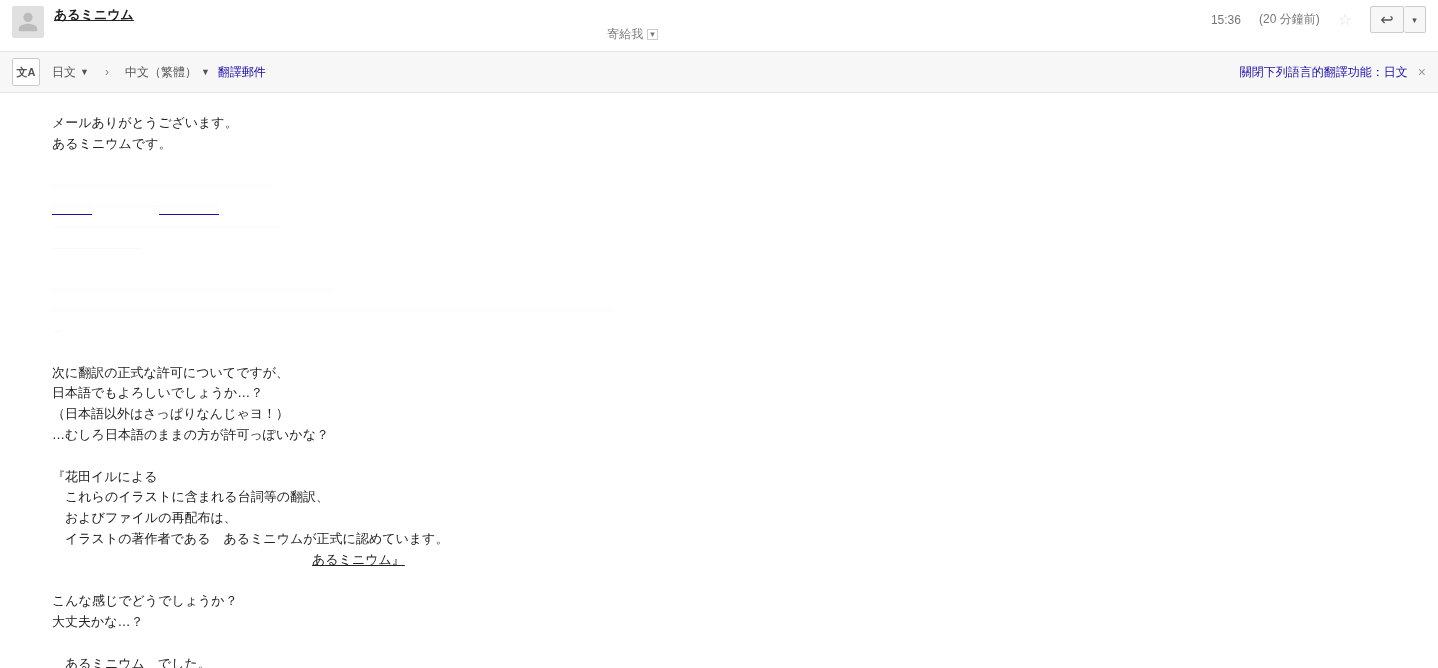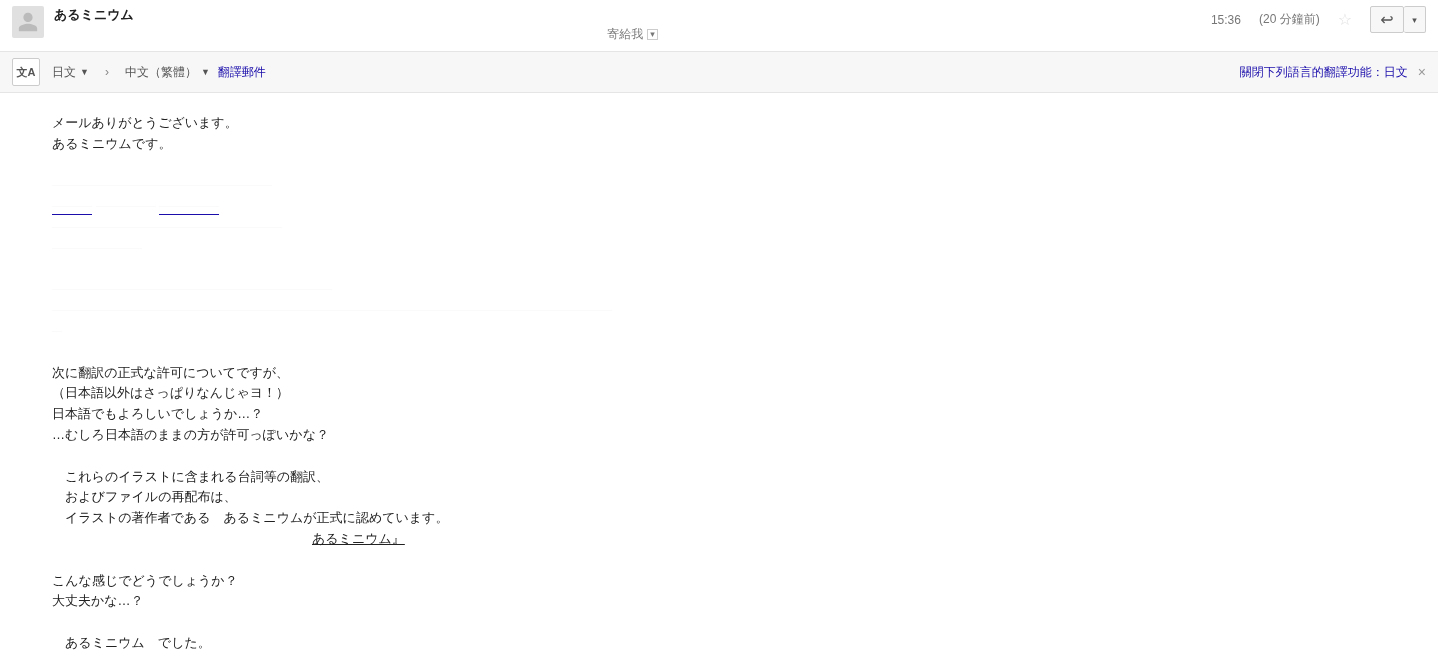--- a/index.html
+++ b/index.html
@@ -21,21 +21,21 @@
     height: 32px;
     background: #e0e0e0;
     display: flex;
     align-items: center;
     justify-content: center;
     margin-right: 10px;
     border-radius: 2px;
   }
   .avatar svg { fill: #bbb; }
   .sender-block { flex: 1; }
-  .sender-name { font-weight: bold; font-size: 13px; color: #222; }
+  .sender-name { font-weight: bold; font-size: 13px; color: #222; text-decoration: underline; }
   .recipient-line { color: #777; font-size: 12px; margin-top: 2px; display:flex; align-items:center;justify-content:center; }
   .recipient-line .caret { margin-left: 4px; font-size: 9px; color:#777; border:1px solid #ccc; padding:0 2px; line-height:1; }
   .header-right {
     display: flex;
     align-items: center;
     gap: 18px;
     color: #777;
     font-size: 12px;
   }
   .star { color: #e0e0e0; font-size: 16px; cursor: pointer; }
@@ -172,25 +172,26 @@
   <p><span class="redacted link-underline" style="width:40px"></span> <span class="redacted" style="width:60px"></span> <span class="redacted link-underline" style="width:60px"></span></p>
   <p><span class="redacted" style="width:230px"></span></p>
   <p><span class="redacted" style="width:90px"></span></p>
   <div class="para-gap"></div>
   <p><span class="redacted" style="width:280px"></span></p>
   <p><span class="redacted" style="width:560px"></span></p>
   <p><span class="redacted" style="width:10px"></span></p>
   <div class="para-gap"></div>
 
   <p>次に翻訳の正式な許可についてですが、</p>
+  <p>日本語でもよろしいでしょうか…？</p>
   <p>（日本語以外はさっぱりなんじゃヨ！）</p>
-  <p>日本語でもよろしいでしょうか…？</p>
   <p>…むしろ日本語のままの方が許可っぽいかな？</p>
   <div class="para-gap"></div>
 
+  <p>『花田イルによる</p>
   <p class="indent1">これらのイラストに含まれる台詞等の翻訳、</p>
   <p class="indent1">およびファイルの再配布は、</p>
   <p class="indent1">イラストの著作者である　あるミニウムが正式に認めています。</p>
   <p class="sig-indent">あるミニウム』</p>
   <div class="para-gap"></div>
 
   <p>こんな感じでどうでしょうか？</p>
   <p>大丈夫かな…？</p>
   <div class="para-gap"></div>
 

